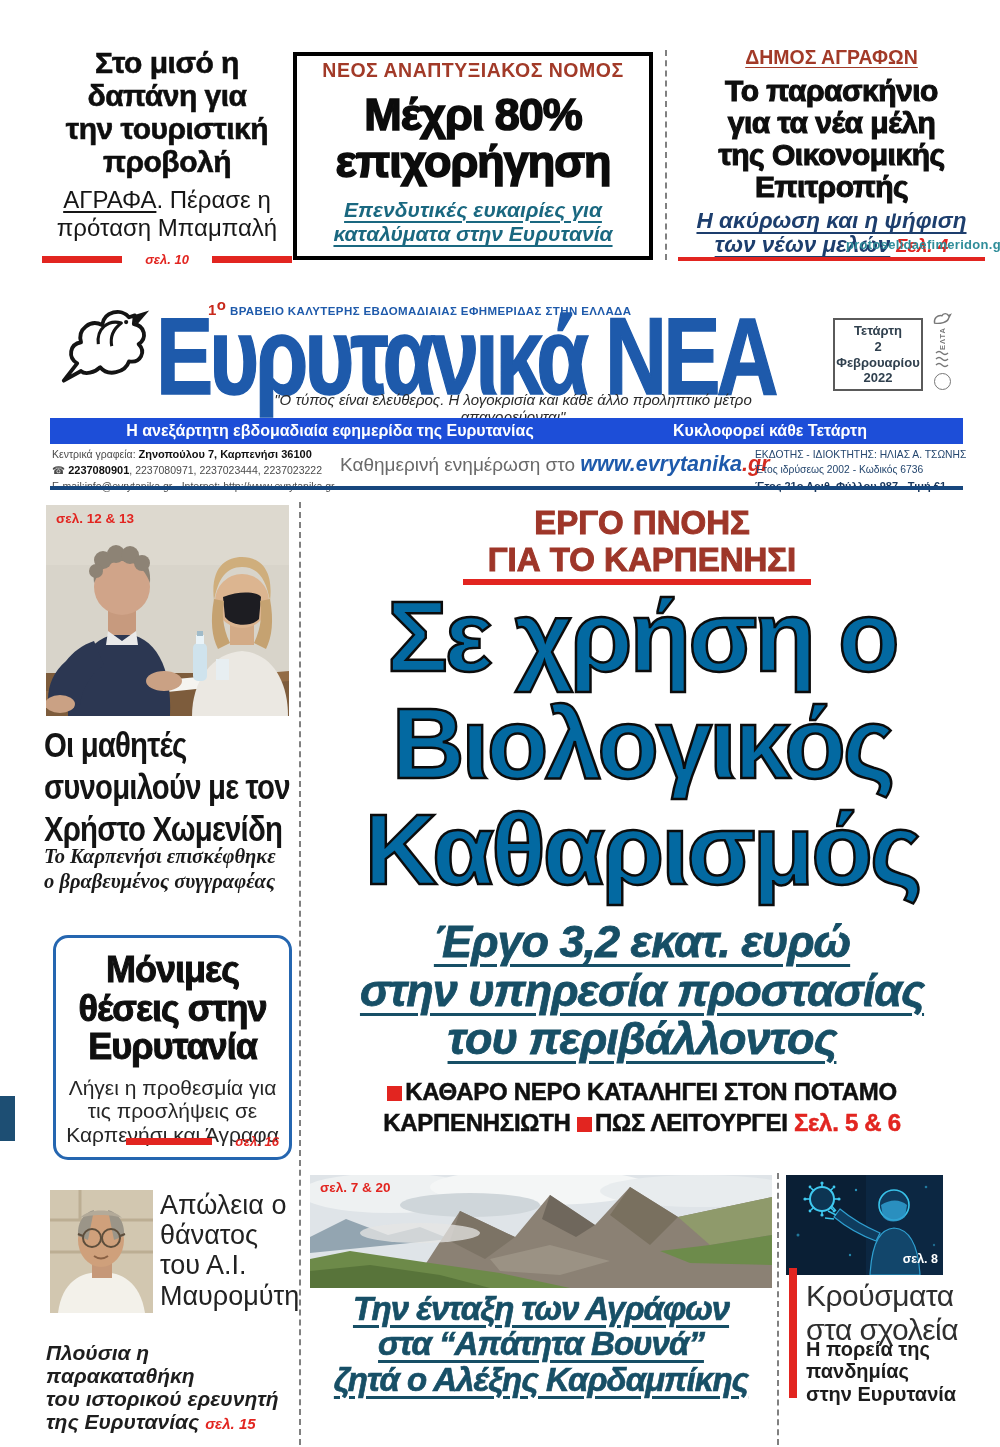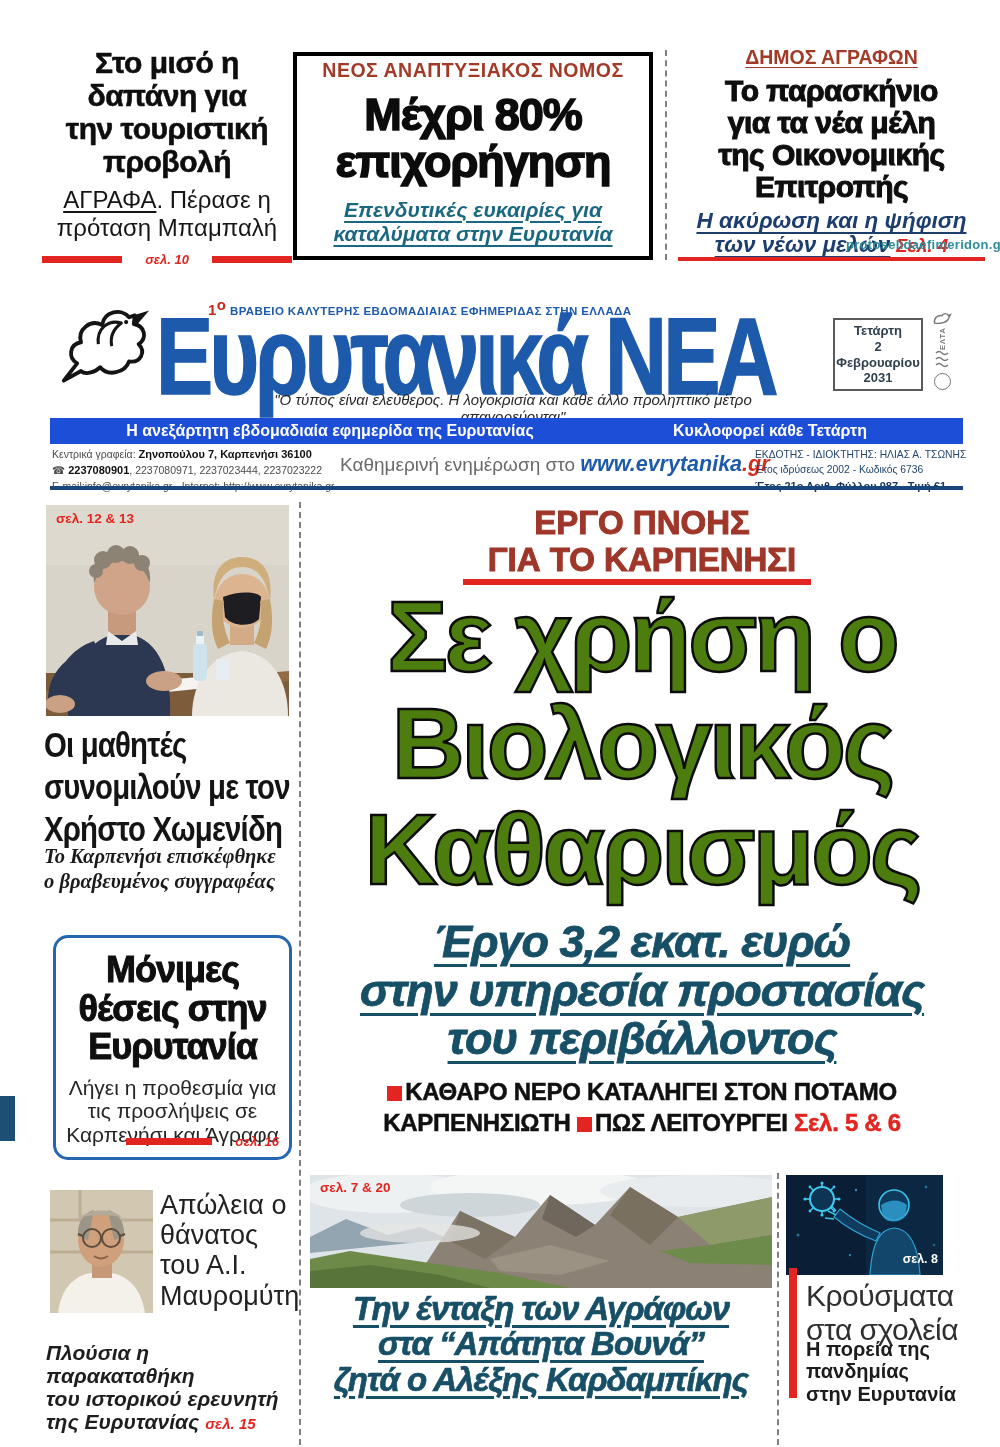--- a/index.html
+++ b/index.html
@@ -80,21 +80,21 @@
 .jobs-head{font-size:36px;line-height:1.07;font-weight:bold;color:#0f0f0f;letter-spacing:-1px;-webkit-text-stroke:1px #0f0f0f}
 .jobs-sub{font-size:21px;line-height:1.12;color:#262626;margin-top:9px}
 #jobs .refrow{position:absolute;right:10px;bottom:8px;left:70px;margin-top:16px}
 #jobs .refrow .t{font-size:13px}
 #bluetab{left:0;top:1096px;width:15px;height:45px;background:#1d4e73}
 
 #kicker{left:302px;top:505px;width:680px;text-align:center;font-size:33px;line-height:1.12;font-weight:bold;
   color:#9e3629;-webkit-text-stroke:1px #9e3629}
 #redbar{left:463px;top:579px;width:348px;height:6px;background:#e22520}
 #mainhead{left:302px;top:583px;width:680px;text-align:center;font-size:101px;line-height:1.055;font-weight:bold;
-  color:#4d7c0f;letter-spacing:-3px;-webkit-text-stroke:2.5px #0c0c0c}
+  color:#0369a1;letter-spacing:-3px;-webkit-text-stroke:2.5px #0c0c0c}
 #mainsub{left:302px;top:918px;width:680px;text-align:center;font-size:45px;line-height:1.08;font-weight:bold;font-style:italic;
   color:#174f66;letter-spacing:-1px;text-decoration:underline;text-decoration-thickness:3px;text-underline-offset:7px;
   -webkit-text-stroke:.8px #174f66}
 #bullets{left:360px;top:1076px;width:564px;text-align:center;font-size:24px;line-height:1.3;font-weight:bold;color:#101010;
   letter-spacing:-.3px;-webkit-text-stroke:.5px #101010}
 #bullets .sq{display:inline-block;width:15px;height:15px;background:#e22520;margin-right:3px;transform:translateY(1px);-webkit-text-stroke:0}
 #bullets .refred{-webkit-text-stroke:.5px #e22520;font-style:normal}
 
 
 #photo3{left:310px;top:1175px;width:462px;height:113px}
@@ -160,21 +160,21 @@
       <circle cx="71" cy="23" r="2.2" fill="#141414"></circle>
     </svg>
   </div>
   <div class="abs" id="award"><span class="num">1</span><sup class="num">ο</sup><span> ΒΡΑΒΕΙΟ ΚΑΛΥΤΕΡΗΣ ΕΒΔΟΜΑΔΙΑΙΑΣ ΕΦΗΜΕΡΙΔΑΣ ΣΤΗΝ ΕΛΛΑΔΑ</span></div>
   <div class="abs" id="title">Ευρυτανικά ΝΕΑ</div>
   <div class="abs" id="motto">"Ο τύπος είναι ελεύθερος. Η λογοκρισία και κάθε άλλο προληπτικό μέτρο απαγορεύονται"</div>
   <div class="abs" id="datebox">
       <span class="pre">Τετάρτη
 2
 Φεβρουαρίου
-2031</span>
+2022</span>
     </div>
   <div class="abs" id="stamp">
     <svg width="20" height="13" viewBox="0 0 20 14">
         <path d="M2 12 C1 7 5 3 10 4 C11 1 16 1 17 4 L19 3 L17 7 C16 11 8 13 2 12 Z" fill="none" stroke="#777" stroke-width="1.5"></path>
       </svg>
     <div class="stxt">ΕΛΤΑ</div>
     <svg width="14" height="20" viewBox="0 0 14 20">
         <g fill="none" stroke="#777" stroke-width="1.4">
           <path d="M1 3 q3 -3 6 0 t6 0"></path>
           <path d="M1 9 q3 -3 6 0 t6 0"></path>

